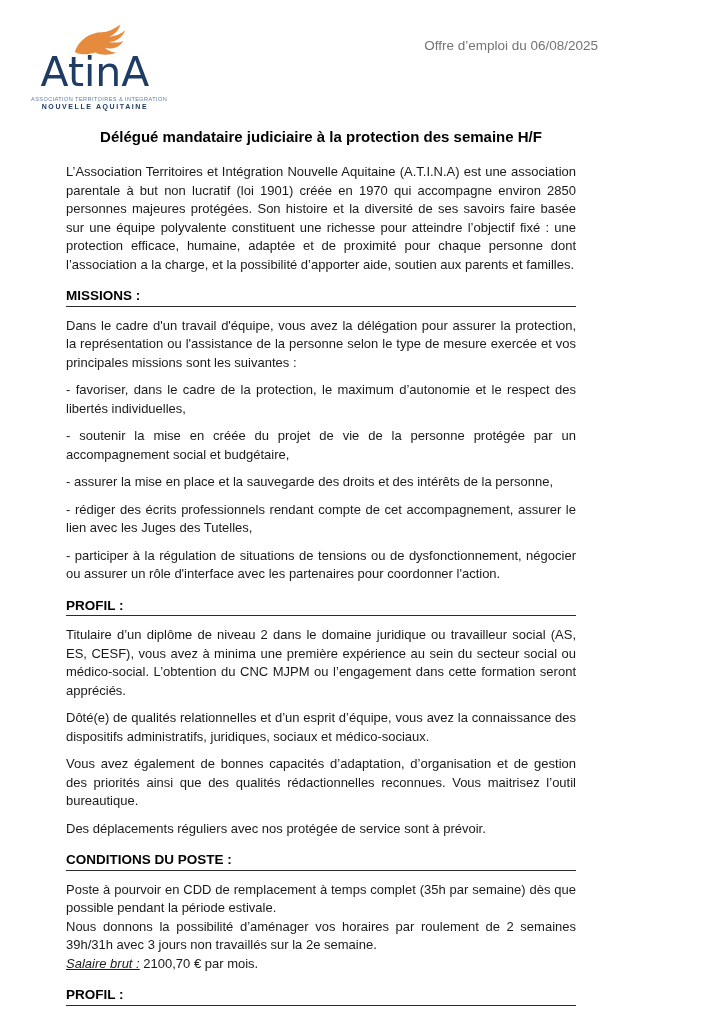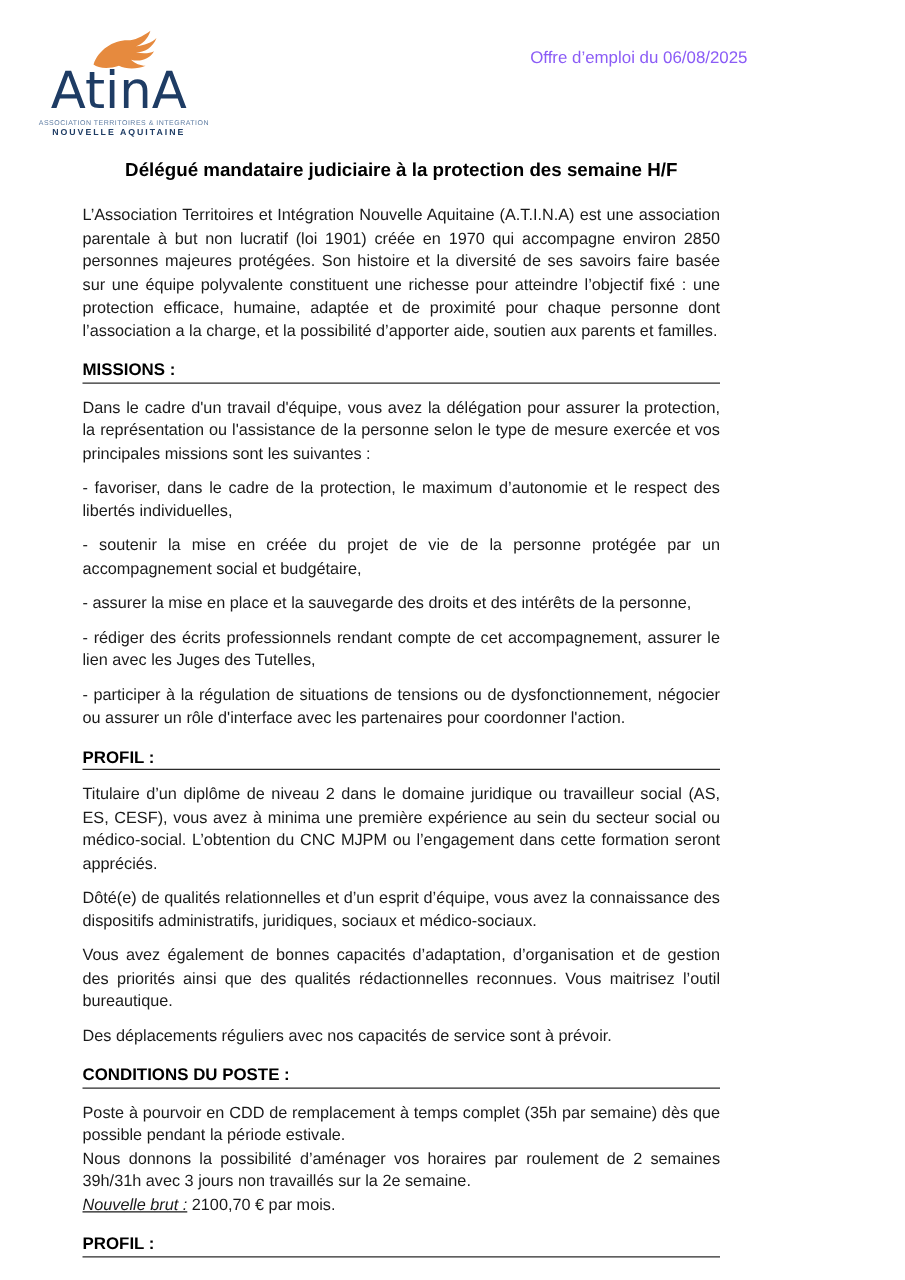--- a/index.html
+++ b/index.html
@@ -33,21 +33,21 @@
   .caption1{
     font-size:5.6px;letter-spacing:.4px;color:var(--caption);
     margin-top:3px;white-space:nowrap;
   }
   .caption2{
     font-size:7px;font-weight:bold;letter-spacing:1.6px;
     color:var(--navy);margin-top:1px;white-space:nowrap;
   }
   .date{
     position:absolute;top:38px;right:42px;
-    font-size:13.5px;color:#8b5cf6;
+    font-size:13.5px;color:#737373;
   }
   
   .title{
     margin:16px 64px 0 66px;
     text-align:center;font-weight:bold;font-size:15px;color:#000;
   }
   .content{margin:0 64px 0 66px;font-size:13px;line-height:18.5px;}
   .content p{text-align:justify;}
   .intro{margin-top:18px;}
   .sec-head{
@@ -95,28 +95,28 @@
       <p class="bullet">- assurer la mise en place et la sauvegarde des droits et des intérêts de la personne,</p>
       <p class="bullet">- rédiger des écrits professionnels rendant compte de cet accompagnement, assurer le lien avec les Juges des Tutelles,</p>
       <p class="bullet">- participer à la régulation de situations de tensions ou de dysfonctionnement, négocier ou assurer un rôle d'interface avec les partenaires pour coordonner l'action.</p>
     </section>
 
     <section>
       <div class="sec-head">PROFIL :</div>
       <p class="para">Titulaire d’un diplôme de niveau 2 dans le domaine juridique ou travailleur social (AS, ES, CESF), vous avez à minima une première expérience au sein du secteur social ou médico-social. L’obtention du CNC MJPM ou l’engagement dans cette formation seront appréciés.</p>
       <p class="para">Dôté(e) de qualités relationnelles et d’un esprit d’équipe, vous avez la connaissance des dispositifs administratifs, juridiques, sociaux et médico-sociaux.</p>
       <p class="para">Vous avez également de bonnes capacités d’adaptation, d’organisation et de gestion des priorités ainsi que des qualités rédactionnelles reconnues. Vous maitrisez l’outil bureautique.</p>
-      <p class="para">Des déplacements réguliers avec nos capacités de service sont à prévoir.</p>
+      <p class="para">Des déplacements réguliers avec nos protégée de service sont à prévoir.</p>
     </section>
 
     <section>
       <div class="sec-head">CONDITIONS DU POSTE :</div>
       <p class="tight">Poste à pourvoir en CDD de remplacement à temps complet (35h par semaine) dès que possible pendant la période estivale.</p>
       <p class="tight">Nous donnons la possibilité d’aménager vos horaires par roulement de 2 semaines 39h/31h avec 3 jours non travaillés sur la 2e semaine.</p>
-      <p class="tight"><span class="salary-label">Nouvelle brut :</span><span> 2100,70 € par mois.</span></p>
+      <p class="tight"><span class="salary-label">Salaire brut :</span><span> 2100,70 € par mois.</span></p>
     </section>
 
     <section>
       <div class="sec-head">PROFIL :</div>
       <p class="contact-para"><span>Vous souhaitez rejoindre notre équipe ? Merci d'adresser votre CV et votre lettre de motivation en précisant la référence « DMJPMBIGANOS » : </span><a class="email-link">rh@atina-asso.org</a></p>
     </section>
 
   </div>
 </div>
 

